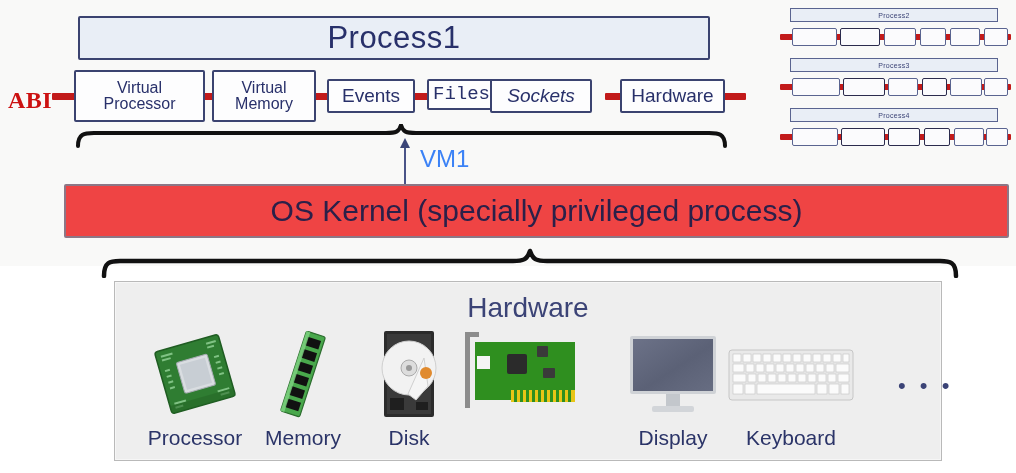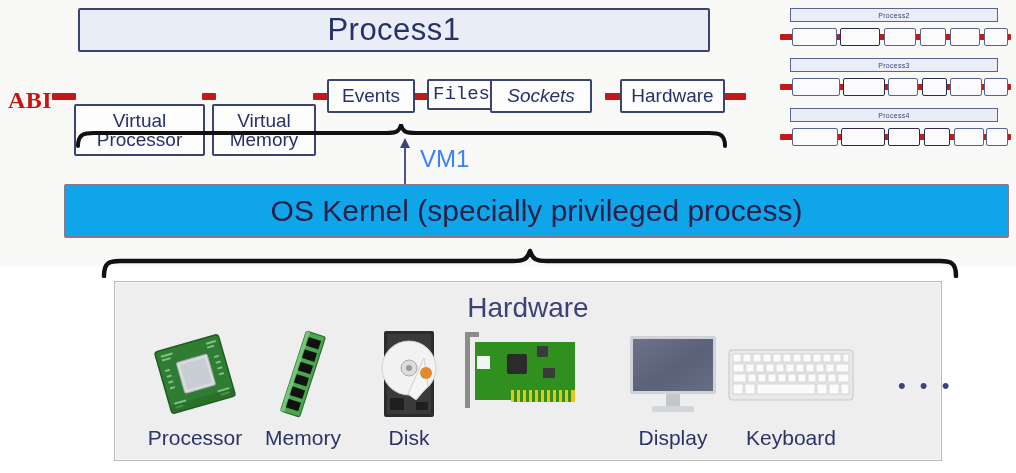--- a/index.html
+++ b/index.html
@@ -34,21 +34,21 @@
     border: 2px solid #3b4370;
     border-radius: 2px;
     color: #28306a;
     display: flex;
     align-items: center;
     justify-content: center;
     white-space: nowrap;
   }
   #process1-bar {
     left: 78px;
-    top: 8px;
+    top: 16px;
     width: 632px;
     height: 44px;
     font-size: 31px;
     letter-spacing: .5px;
   }
 
   .abi-box {
     position: absolute;
     box-sizing: border-box;
     background: #fdfdfe;
@@ -57,21 +57,21 @@
     color: #28306a;
     display: flex;
     flex-direction: column;
     align-items: center;
     justify-content: center;
     text-align: center;
     line-height: 1.02;
     font-size: 19px;
     white-space: nowrap;
   }
-  .abi-box.two-line { font-size: 19px; margin-top: 34px; }
+  .abi-box.two-line { font-size: 16px; }
 
   .red-seg {
     position: absolute;
     background: #c21a1a;
     height: 7px;
     border-radius: 1px;
   }
 
   #abi-label {
     position: absolute;
@@ -98,21 +98,21 @@
   }
 
   
   #kernel-bar {
     position: absolute;
     left: 64px;
     top: 184px;
     width: 945px;
     height: 54px;
     box-sizing: border-box;
-    background: #0ea5e9;
+    background: #ef4444;
     border: 2px solid #8d7786;
     border-radius: 2px;
     display: flex;
     align-items: center;
     justify-content: center;
     color: #2b2049;
     font-size: 30px;
     white-space: nowrap;
   }
 

